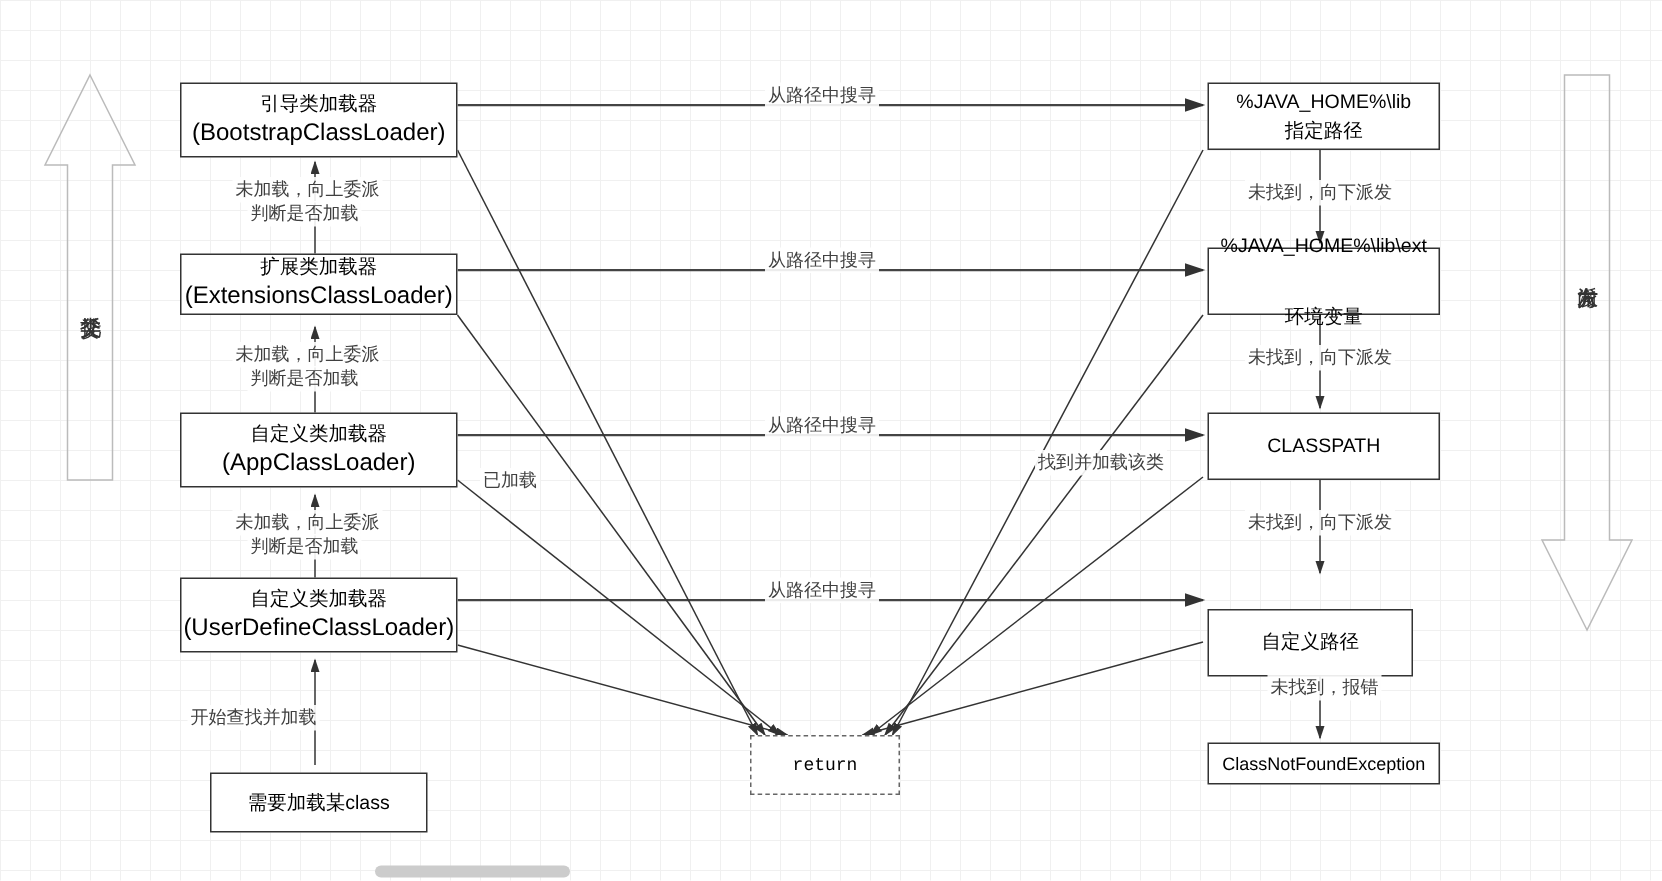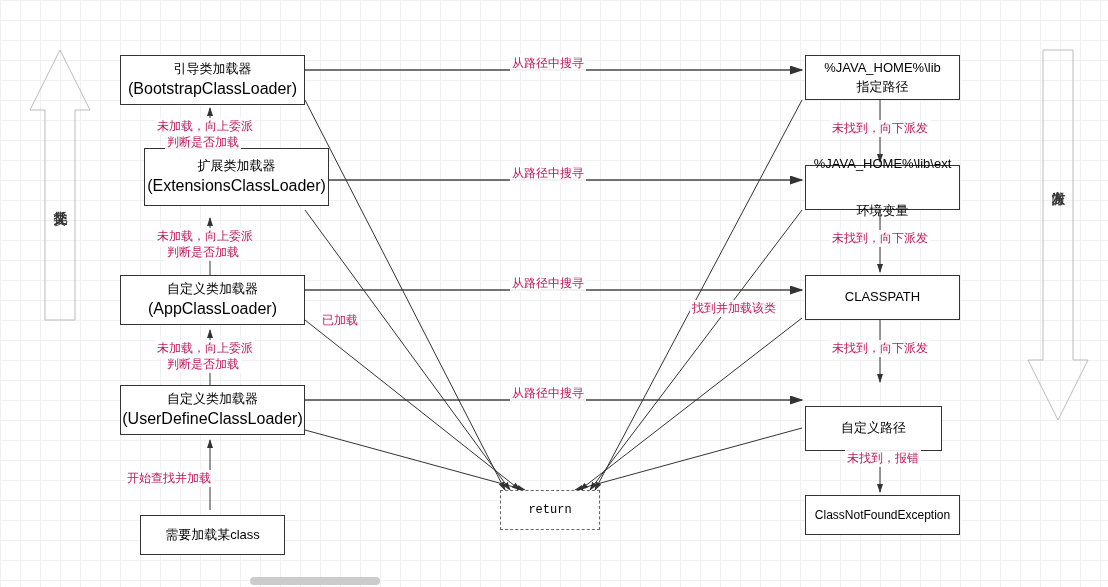--- a/index.html
+++ b/index.html
@@ -35,21 +35,21 @@
     background: #fff;
     display: flex;
     align-items: center;
     justify-content: center;
     font-size: 12px;
     font-family: Liberation Mono, monospace;
   }
   .label {
     position: absolute;
     font-size: 12px;
-    color: #be185d;
+    color: #404040;
     background: rgba(255,255,255,0.9);
     padding: 0 2px;
     white-space: nowrap;
     text-align: center;
   }
   .vlabel {
     position: absolute;
     font-size: 14px;
     color: #333;
     writing-mode: vertical-rl;
@@ -113,21 +113,21 @@
 
 <div class="vlabel" style="left:52px; top:200px;">父类委托</div>
 
 <div class="vlabel" style="left:1050px; top:180px;">派发方向</div>
 
 <div class="box" style="left:120px; top:55px; width:185px; height:50px;">
   <div>引导类加载器</div>
   <div class="sub">(BootstrapClassLoader)</div>
 </div>
 
-<div class="box" style="left:120px; top:148px; width:185px; height:58px;margin-left:24px;">
+<div class="box" style="left:120px; top:169px; width:185px; height:41px;">
   <div>扩展类加载器</div>
   <div class="sub">(ExtensionsClassLoader)</div>
 </div>
 
 <div class="box" style="left:120px; top:275px; width:185px; height:50px;">
   <div>自定义类加载器</div>
   <div class="sub">(AppClassLoader)</div>
 </div>
 
 <div class="box" style="left:120px; top:385px; width:185px; height:50px;">
@@ -150,21 +150,21 @@
 </div>
 
 <div class="box" style="left:805px; top:275px; width:155px; height:45px;">
   <div>CLASSPATH</div>
 </div>
 
 <div class="box" style="left:805px; top:406px; width:137px; height:45px;">
   <div>自定义路径</div>
 </div>
 
-<div class="box" style="left:805px; top:495px; width:155px; height:40px; font-size:12px;">
+<div class="box" style="left:805px; top:495px; width:155px; height:28px; font-size:12px;">
   <div>ClassNotFoundException</div>
 </div>
 
 <div class="dashed-box" style="left:500px; top:490px; width:100px; height:40px;">
   <span>return</span>
 </div>
 
 <div class="label" style="left:125px; top:470px;">开始查找并加载</div>
 
 <div class="label" style="left:155px; top:340px;">未加载，向上委派</div>

